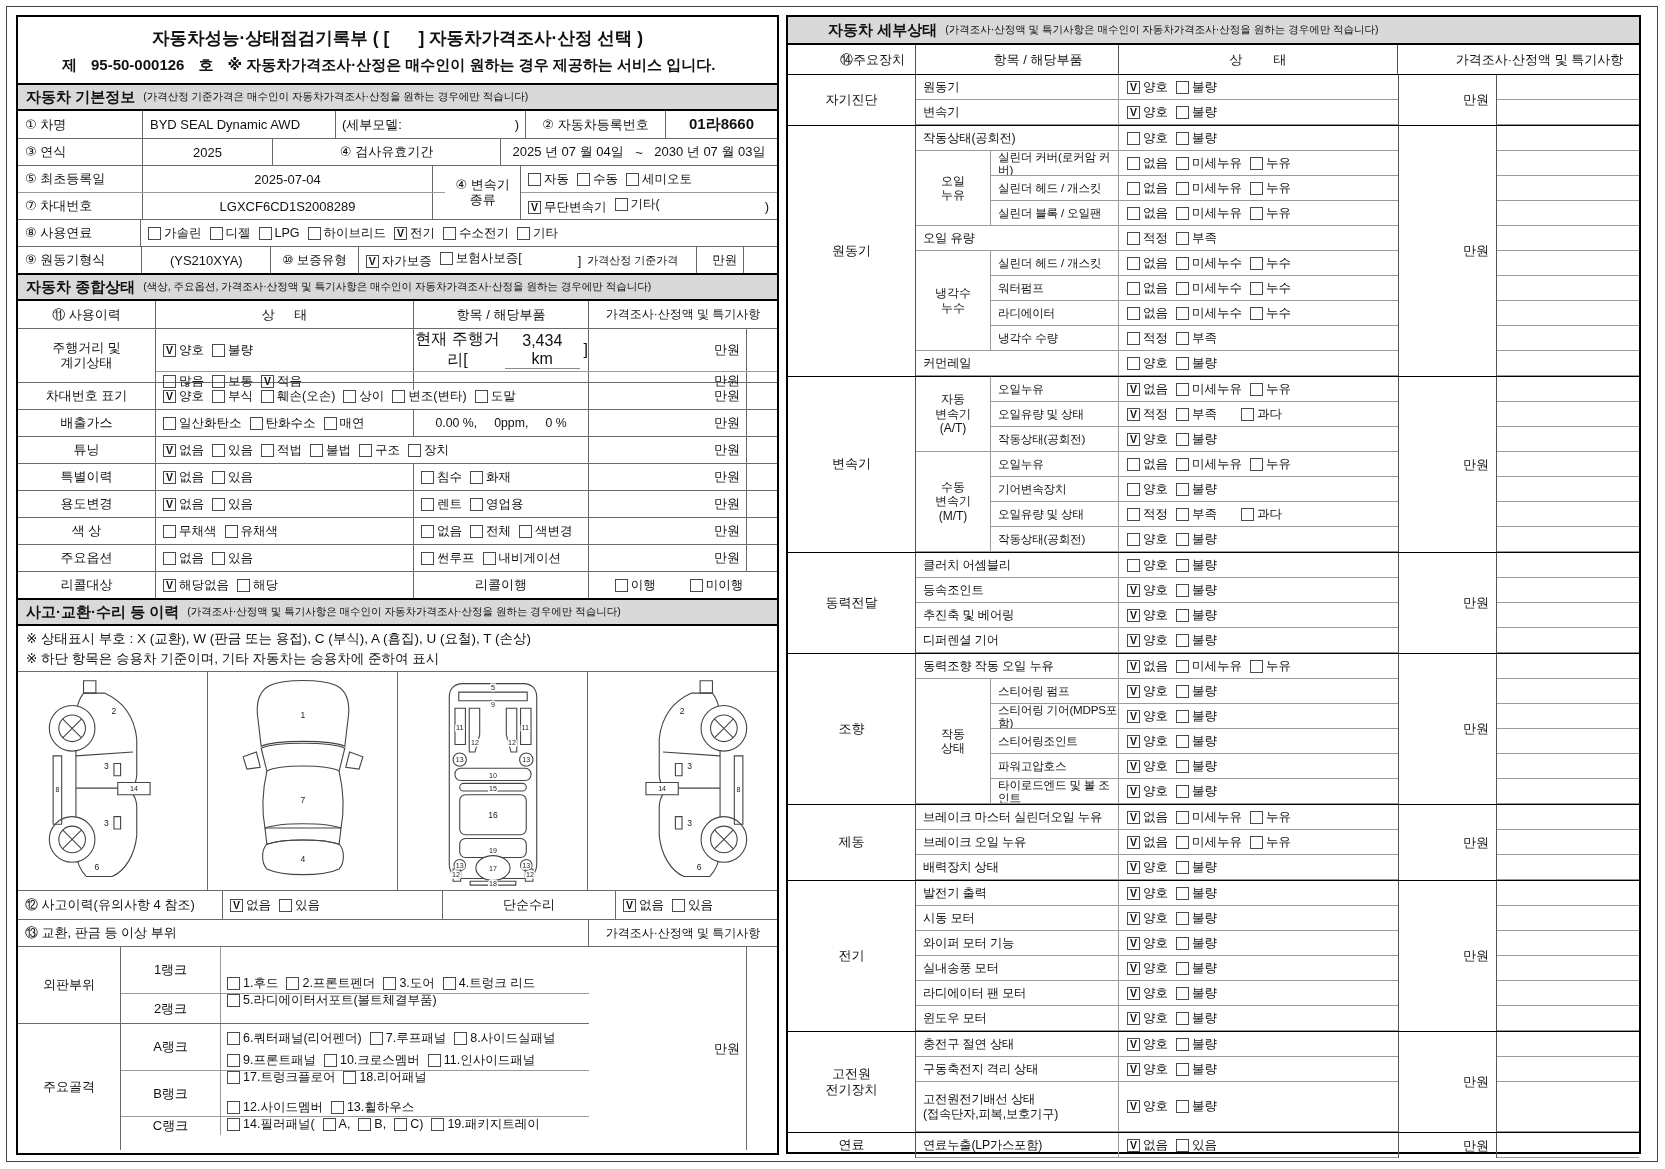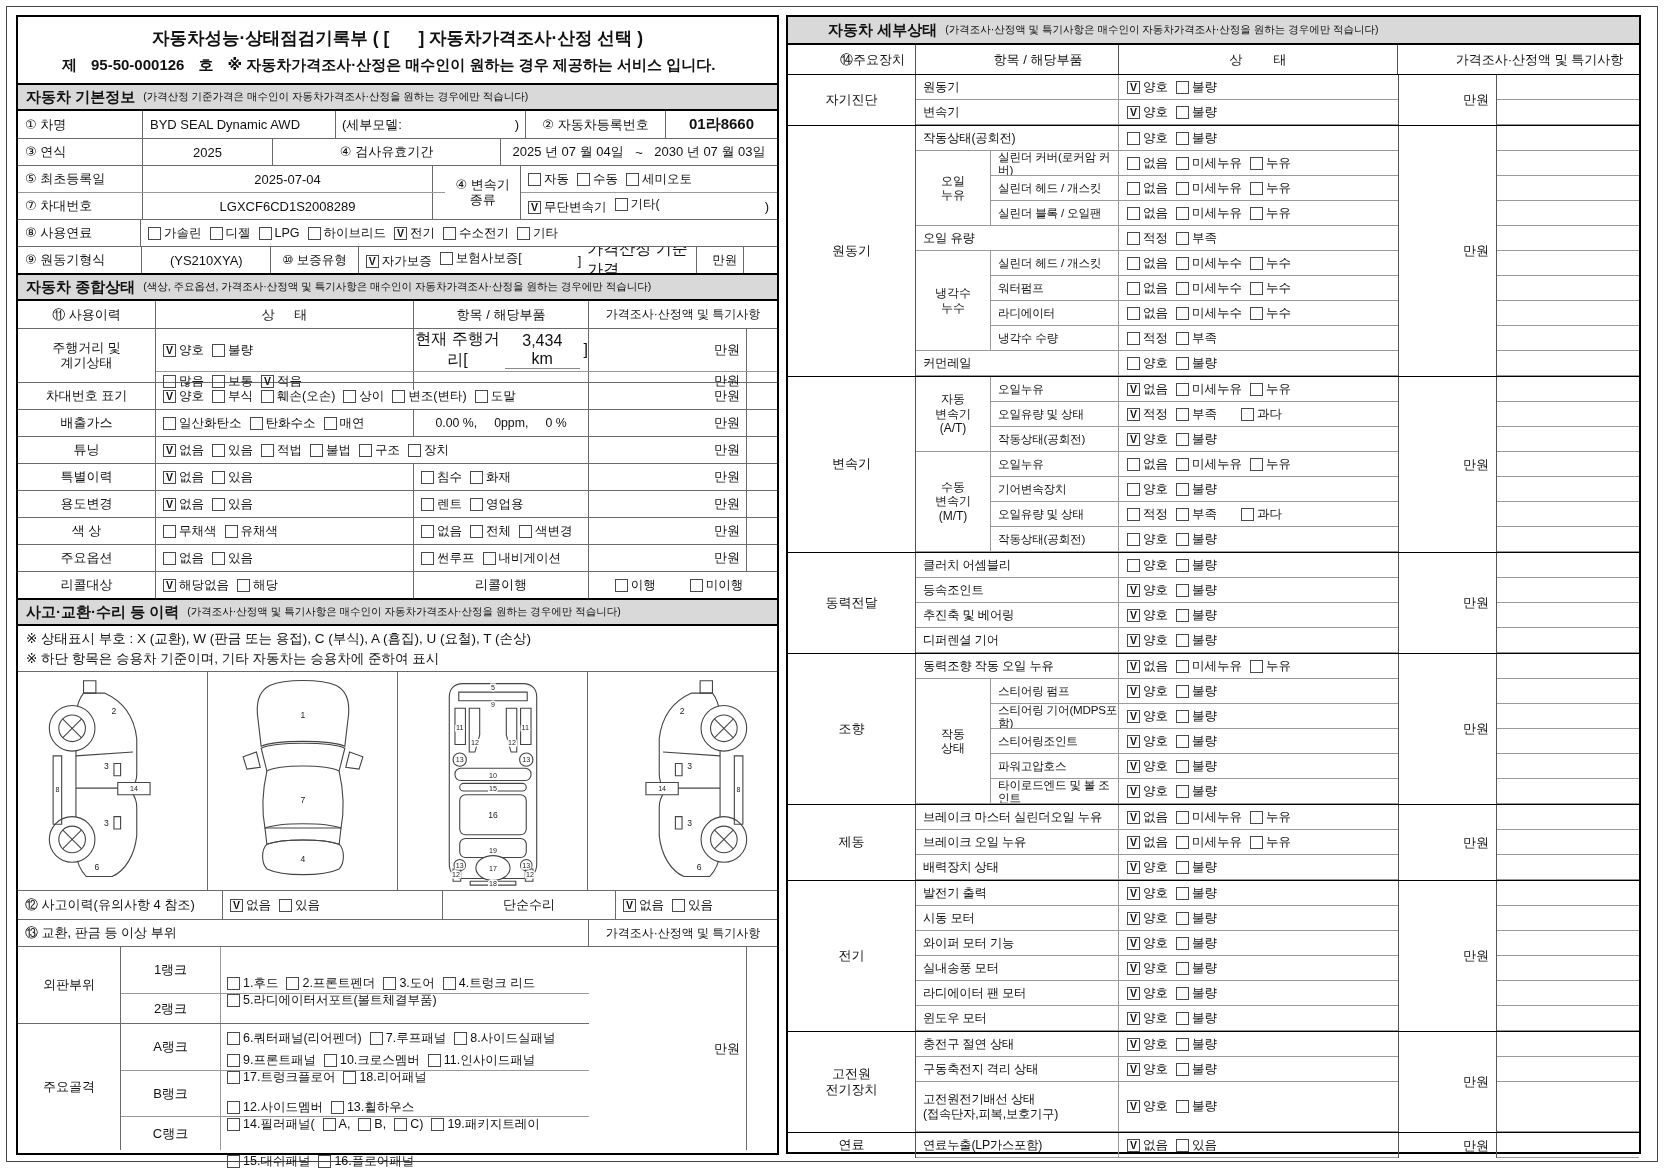--- a/index.html
+++ b/index.html
@@ -75,21 +75,21 @@
   .rankblock.nt { border-top:none; }
   .cat { width:103px; border-right:1px solid #6a6a6a; display:flex; align-items:center;
     justify-content:center; font-size:13px; }
   .rrows { width:468px; display:flex; flex-direction:column; }
   .rrow { display:flex; border-top:1px solid #9a9a9a; }
   .rrow.nt { border-top:none; }
   .rk { width:100px; border-right:1px solid #9a9a9a; display:flex; align-items:center;
     justify-content:center; font-size:13px; }
   .ritems { width:368px; display:flex; flex-direction:column; justify-content:center; padding-left:6px;margin-top:44px; }
   .rline { display:flex; align-items:center; height:22px; }
-  .rh46{height:46px;} .rh30{height:30px;} .rh34{height:34px;}
+  .rh46{height:46px;} .rh30{height:30px;} .rh34{height:34px;flex-direction:column;}
   .rankpr { width:158px; border-right:1px solid #6a6a6a; display:flex; align-items:center;
     justify-content:flex-end; padding-right:6px; font-size:13px; }
   .ranknw { width:30px; }
 
   
   .dethead { display:flex; height:30px; border-bottom:1px solid #000; }
   .dh { border-right:1px solid #555; display:flex; align-items:center; justify-content:center;
     font-size:13px; white-space:pre;padding-left:42px; }
   .dh.last { border-right:none; }
   .grp { display:flex; border-top:1px solid #000; }
@@ -242,21 +242,21 @@
       <div class="fc l" style="width:230px;justify-content:space-between;padding-right:6px;border-right:none">
         <span><span class="opt">
               <span class="cb on">V</span>
               <span class="ol">자가보증</span>
             </span><span class="opt">
               <span class="cb"></span>
               <span class="ol">보험사보증[</span>
             </span></span>
         <span>]</span>
       </div>
-      <div class="fc" style="width:110px;font-size:16px">가격산정 기준가격</div>
+      <div class="fc" style="width:110px;font-size:11px">가격산정 기준가격</div>
       <div class="fc r" style="width:48px;font-size:12.5px">만원</div>
       <div class="fc last" style="width:33px"></div>
     </div>
 
     <div class="bar">
       <span class="bt">자동차 종합상태</span>
       <span class="bn">(색상, 주요옵션, 가격조사·산정액 및 특기사항은 매수인이 자동차가격조사·산정을 원하는 경우에만 적습니다)</span>
     </div>
 
     <div class="frow nt h27">

